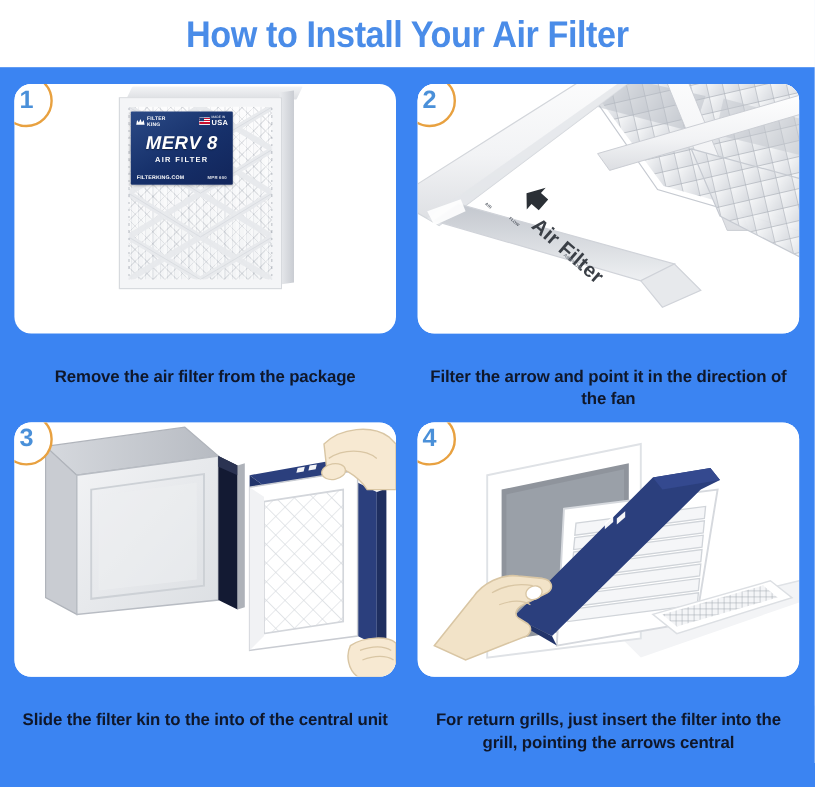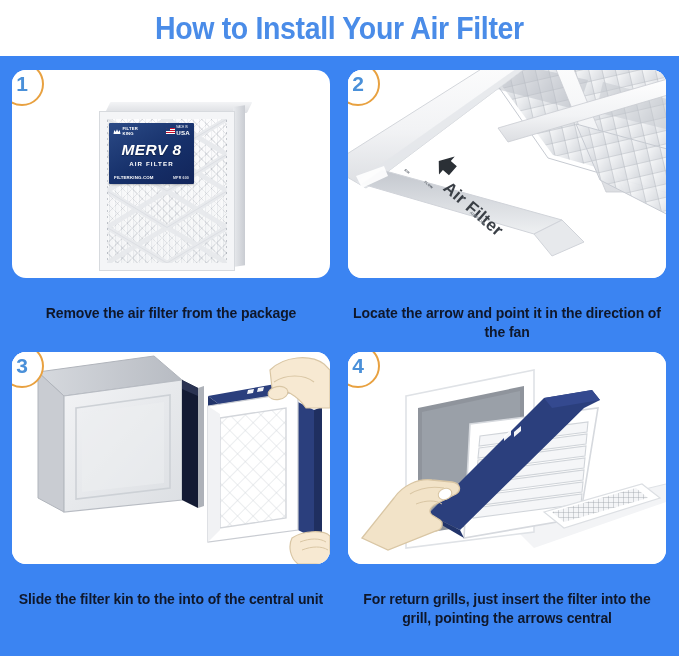--- a/index.html
+++ b/index.html
@@ -56,21 +56,21 @@
 
   .caption{
     margin-top:26px;width:318px;text-align:center;
     color:#0f172a;font-size:14px;font-weight:bold;line-height:1.35;
     letter-spacing:-0.1px;
   }
 
   
   .p1{position:absolute;left:0;top:0;width:318px;height:208px;}
   .filt1{
-    position:absolute;left:87px;top:32px;width:148px;height:172px;
+    position:absolute;left:87px;top:2px;width:148px;height:172px;
   }
   
   .f1-top{
     position:absolute;left:6px;top:0;width:142px;height:11px;
     background:linear-gradient(180deg,#f3f4f6,#dcdee2);
     transform:skewX(-26deg);transform-origin:bottom left;
     border-radius:1px;
   }
   
   .f1-side{
@@ -326,21 +326,21 @@
           <div class="p2-airfilter">Air Filter</div>
           <div class="p2-sub">AIRFLOW</div>
           <div class="p2-arrowlbl">AIR</div>
           <div class="p2-arrowlbl2">FLOW</div>
         </div>
 
         <div class="badge">
           <span>2</span>
         </div>
       </div>
-      <div class="caption">Locate the arrow and point it in the direction of the fan</div>
+      <div class="caption">Filter the arrow and point it in the direction of the fan</div>
     </div>
 
     <div class="step step-3">
       <div class="card card-3">
         <div class="p3">
           <svg viewBox="0 0 318 212" width="318" height="212">
             <defs>
               <linearGradient id="gUnitFace" x1="0" y1="0" x2="1" y2="1">
                 <stop offset="0%" stop-color="#f2f3f5"></stop>
                 <stop offset="100%" stop-color="#dcdfe3"></stop>

